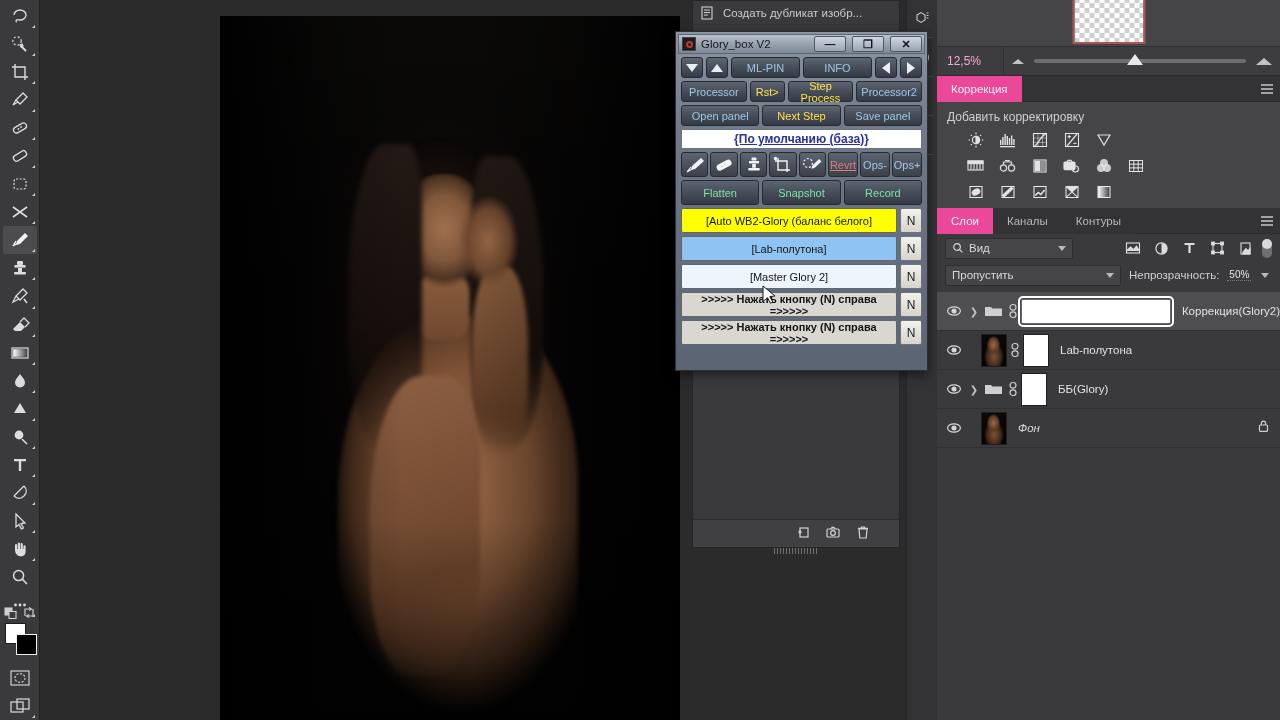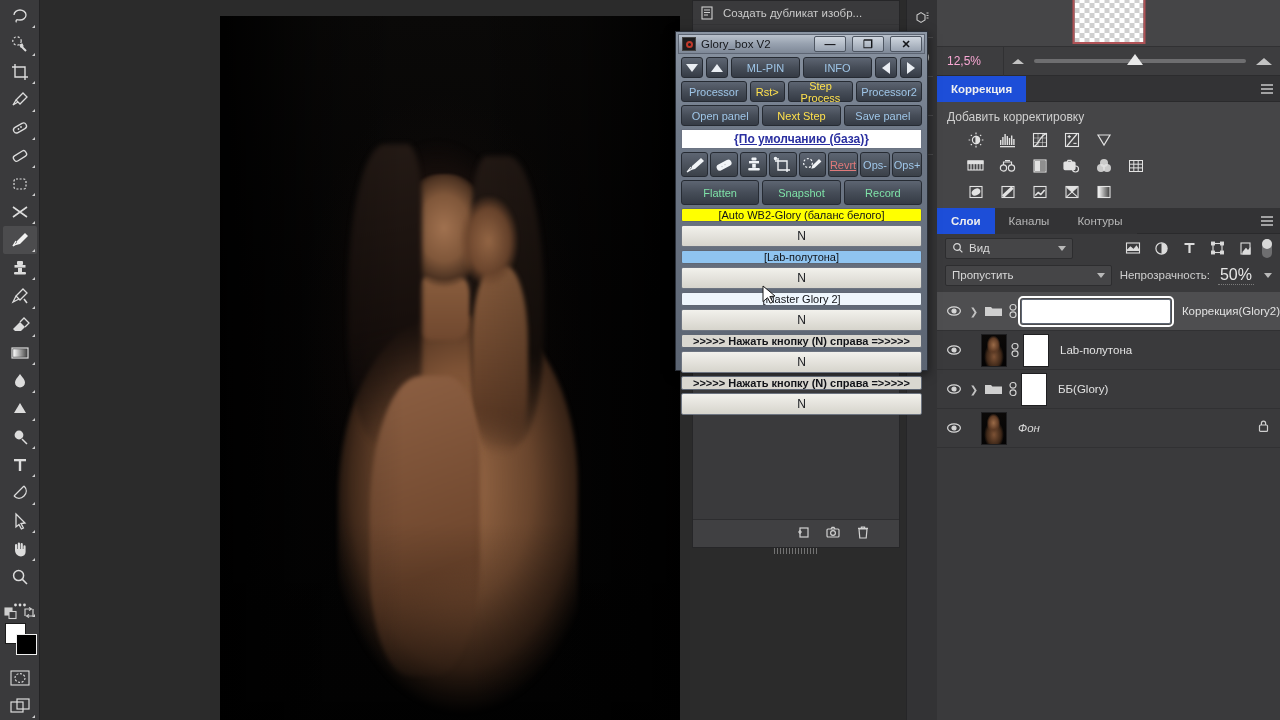--- a/index.html
+++ b/index.html
@@ -199,21 +199,21 @@
     width: 0; height: 0;
     border-left: 8px solid transparent; border-right: 8px solid transparent;
     border-bottom: 11px solid #e9e9e9;
   }
 
   .panel-tabs { display: flex; height: 26px; background: #333335; border-bottom: 1px solid #2a2a2c; }
   .ptab {
     padding: 0 14px; height: 26px; line-height: 26px;
     color: #b8b8b8; font-size: 11.5px; background: #333335;
   }
-  .ptab.active { background: #1d4ed8; color: #f0f0f0; font-weight: bold; }
+  .ptab.active { background: #ec4899; color: #f0f0f0; font-weight: normal; }
   .ham { margin-left: auto; width: 26px; display: flex; align-items: center; justify-content: center; color: #c8c8c8; }
 
   #adjust { position: absolute; left: 0; top: 76px; width: 343px; height: 132px; background: #454547; }
   #adjust-title { padding: 8px 0 4px 10px; color: #cfcfcf; font-size: 12px; }
   .adj-rows { padding: 2px 0 0 28px; }
   .adj-row { display: flex; gap: 10px; margin-bottom: 6px; }
   .adj { width: 22px; height: 20px; display: flex; align-items: center; justify-content: center; color: #e2e2e2; }
 
   #layers { position: absolute; left: 0; top: 208px; width: 343px; height: 512px; background: #3a3a3c; }
   #lay-filter { display: flex; align-items: center; height: 28px; padding: 0 8px; gap: 6px; }
@@ -223,21 +223,21 @@
     color: #d8d8d8; font-size: 11.5px;
   }
   .chev { width: 0; height: 0; border-left: 4px solid transparent; border-right: 4px solid transparent; border-top: 5px solid #b9b9b9; margin-left: auto; }
   .filt-ic { width: 22px; height: 20px; display: flex; align-items: center; justify-content: center; color: #dcdcdc; }
   .pill { width: 10px; height: 19px; background: #6e6e70; border-radius: 5px; position: relative; }
   .pill::after { content:""; position:absolute; left:0; top:0; width:10px; height:10px; border-radius:50%; background:#d9d9d9; }
 
   #lay-blend { display: flex; align-items: center; height: 26px; padding: 0 8px; gap: 8px; }
   #lay-lock { display: flex; align-items: center; height: 26px; padding: 0 8px; gap: 9px; color: #cfcfcf; font-size: 11.5px; }
   .lk { width: 18px; height: 18px; display: flex; align-items: center; justify-content: center; color: #dcdcdc; }
-  .num { color: #e6e6e6; font-size: 16px; border-bottom: 1px dotted #7a7a7a; padding: 0 2px; }
+  .num { color: #e6e6e6; font-size: 10px; border-bottom: 1px dotted #7a7a7a; padding: 0 2px; }
 
   #lay-list { position: absolute; left: 0; top: 84px; right: 0; bottom: 0; }
   .lrow {
     display: flex; align-items: center; height: 39px;
     border-bottom: 1px solid #313133; padding-left: 4px; gap: 0;
   }
   .lrow.sel { background: #4e4e50; }
   .eye { width: 26px; display: flex; align-items: center; justify-content: center; color: #d8d8d8; }
   .arw { width: 14px; color: #c2c2c2; font-size: 10px; text-align: center; }
   .fold { width: 24px; display: flex; align-items: center; justify-content: center; color: #cfcfcf; }
@@ -330,21 +330,21 @@
     color: #f2f5f8;
   }
   .pmini {
     flex: 0 0 30px; height: 25px;
     background: linear-gradient(180deg,#5d6572,#3b4149);
     border: 1px solid #262b33; border-radius: 3px;
     display: flex; align-items: center; justify-content: center;
     font-size: 10.5px;
   }
 
-  .actrow { display: flex; gap: 3px; margin-bottom: 3px; align-items: stretch; flex-direction: column; }
+  .actrow { display: flex; gap: 3px; margin-bottom: 3px; align-items: stretch; }
   .act {
     flex: 1; height: 25px;
     border: 1px solid #5f6774; border-radius: 2px;
     display: flex; align-items: center; justify-content: center;
     font-size: 11px; color: #111318; text-align: center;
     position: relative;
   }
   .act.yellow { background: #ffff00; }
   .act.blue   { background: #8fc4f0; }
   .act.white  { background: #eef6fd; }

